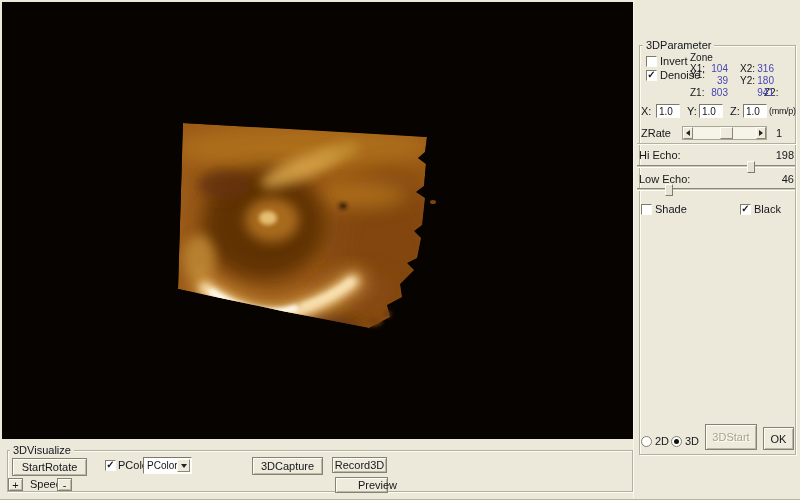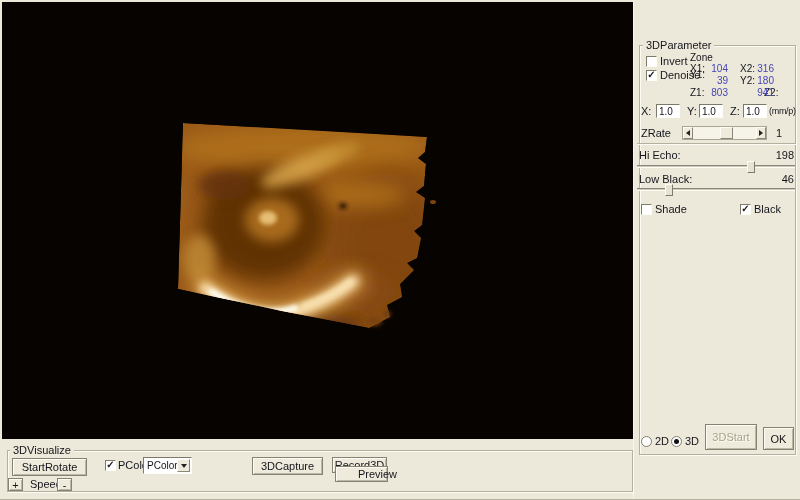--- a/index.html
+++ b/index.html
@@ -186,21 +186,21 @@
   </div>
   <span class="abs lbl" style="left:776px; top:128px;">1</span>
 
   <div class="abs separator" style="left:637px; top:143px; width:159px;"></div>
 
   <span class="abs lbl" style="left:639px; top:150px;">Hi Echo:</span>
   <span class="abs lbl right-align" style="left:768px; top:150px; width:26px;">198</span>
   <div class="abs slider-track" style="left:637px; top:165px; width:158px;"></div>
   <div class="abs slider-thumb" style="left:747px; top:161px;"></div>
 
-  <span class="abs lbl" style="left:639px; top:174px;">Low Black:</span>
+  <span class="abs lbl" style="left:639px; top:174px;">Low Echo:</span>
   <span class="abs lbl right-align" style="left:768px; top:174px; width:26px;">46</span>
   <div class="abs slider-track" style="left:637px; top:188px; width:158px;"></div>
   <div class="abs slider-thumb" style="left:665px; top:184px;"></div>
 
   <div class="abs checkbox" style="left:641px; top:204px;"></div>
   <span class="abs lbl" style="left:655px; top:204px;text-align:center;">Shade</span>
   <div class="abs checkbox checked" style="left:740px; top:204px;">
       <span class="check">✓</span>
     </div>
   <span class="abs lbl" style="left:754px; top:204px;">Black</span>
@@ -229,15 +229,15 @@
 
   <div class="abs combo" style="left:143px; top:457px; width:49px; height:17px;">
     <span class="combo-value">PColor</span>
     <div class="combo-btn">
         <span class="tri-down"></span>
       </div>
   </div>
 
   <div class="abs btn" style="left:252px; top:457px; width:71px; height:18px;">3DCapture</div>
   <div class="abs btn" style="left:332px; top:457px; width:55px; height:16px;">Record3D</div>
-  <div class="abs btn" style="left:335px; top:466px; width:53px; height:16px;padding-left:32px;">Preview</div>
+  <div class="abs btn" style="left:335px; top:477px; width:53px; height:16px;padding-left:32px;">Preview</div>
 
 </div>
 
 </body></html>

